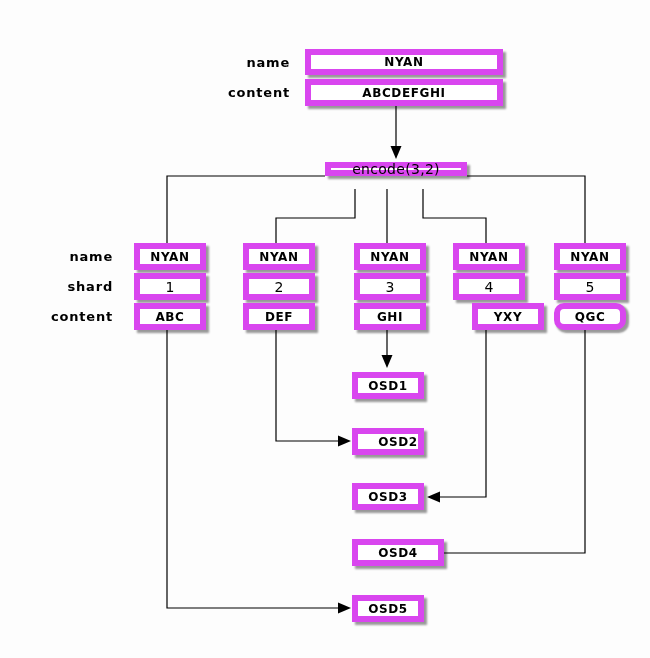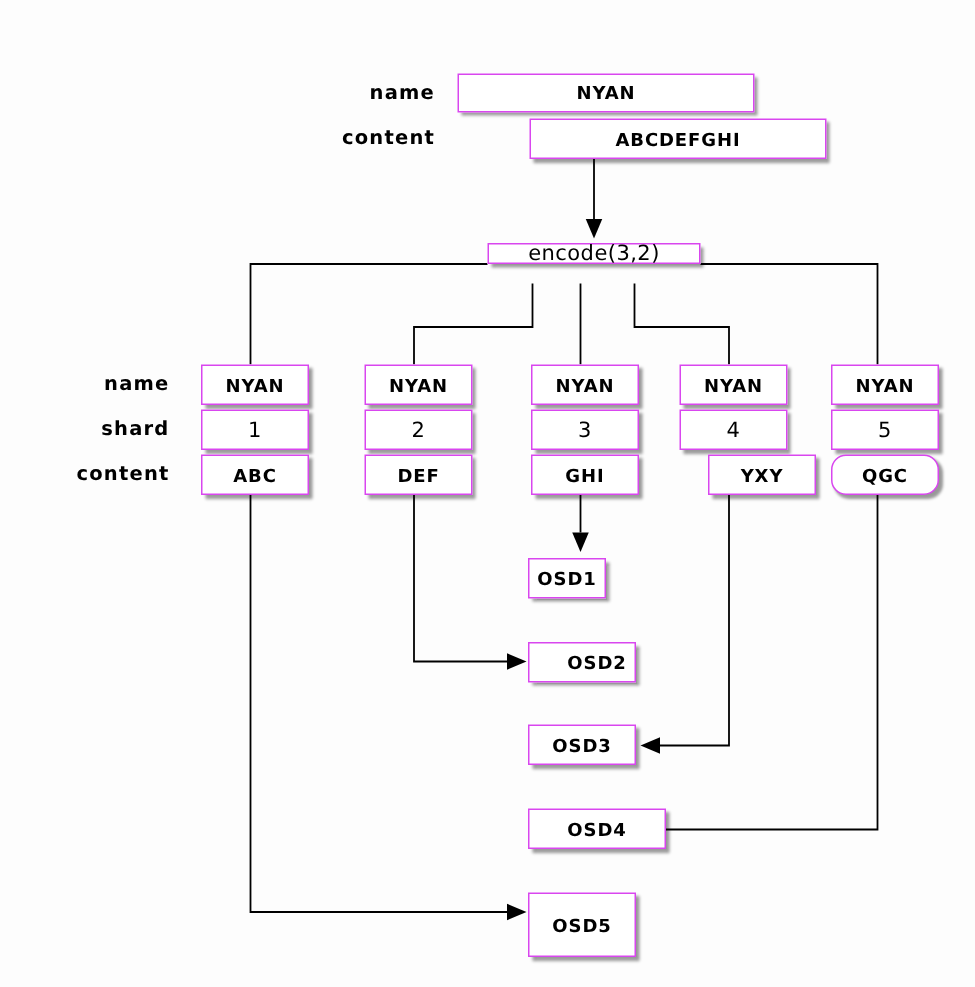--- a/index.html
+++ b/index.html
@@ -15,21 +15,21 @@
   .wires {
     position: absolute;
     left: 0; top: 0;
     width: 650px; height: 658px;
     pointer-events: none;
   }
   .box {
     position: absolute;
     box-sizing: border-box;
     background: #ffffff;
-    border: 1px solid #d946ef;
+    border: 6px solid #d946ef;
     box-shadow: 2.5px 2.5px 2px rgba(0,0,0,0.40);
     display: flex;
     align-items: center;
     justify-content: center;
   }
   .bold-text {
     font-weight: bold;
     font-size: 12px;
     letter-spacing: 0.6px;
   }
@@ -81,21 +81,21 @@
     <polygon points="427,553 440,547.5 440,558.5"></polygon>
 
     <path d="M167,330 L167,608 L338,608"></path>
     <polygon points="351,608 338,602.5 338,613.5"></polygon>
   </svg>
 
   <div class="lbl" style="right:360px; top:49px; height:26px;">name</div>
   <div class="lbl" style="right:360px; top:79px; height:27px;">content</div>
 
   <div class="box bold-text" style="left:305px; top:49px; width:198px; height:26px;">NYAN</div>
-  <div class="box bold-text" style="left:305px; top:79px; width:198px; height:27px;margin-left:48px;">ABCDEFGHI</div>
+  <div class="box bold-text" style="left:305px; top:79px; width:198px; height:27px;">ABCDEFGHI</div>
 
   <div class="box plain-text" style="left:325px; top:162px; width:142px; height:14px;">encode(3,2)</div>
 
   <div class="lbl" style="right:537px; top:243px; height:27px;">name</div>
   <div class="lbl" style="right:537px; top:273px; height:27px;">shard</div>
   <div class="lbl" style="right:537px; top:303px; height:27px;">content</div>
 
   <div class="box bold-text" style="left:134px; top:243px; width:72px; height:27px;">NYAN</div>
   <div class="box plain-text" style="left:134px; top:273px; width:72px; height:27px;">1</div>
   <div class="box bold-text" style="left:134px; top:303px; width:72px; height:27px;">ABC</div>
@@ -109,19 +109,19 @@
   <div class="box bold-text" style="left:354px; top:303px; width:72px; height:27px;">GHI</div>
 
   <div class="box bold-text" style="left:453px; top:243px; width:72px; height:27px;">NYAN</div>
   <div class="box plain-text" style="left:453px; top:273px; width:72px; height:27px;">4</div>
   <div class="box bold-text" style="left:472px; top:303px; width:72px; height:27px;">YXY</div>
 
   <div class="box bold-text" style="left:554px; top:243px; width:72px; height:27px;">NYAN</div>
   <div class="box plain-text" style="left:554px; top:273px; width:72px; height:27px;">5</div>
   <div class="box bold-text" style="left:554px; top:303px; width:72px; height:27px;border-radius:10px;">QGC</div>
 
-  <div class="box bold-text" style="left:352px; top:372px; width:52px; height:27px;">OSD1</div>
+  <div class="box bold-text" style="left:352px; top:372px; width:72px; height:27px;">OSD1</div>
   <div class="box bold-text" style="left:352px; top:428px; width:72px; height:27px;padding-left:20px;">OSD2</div>
   <div class="box bold-text" style="left:352px; top:483px; width:72px; height:27px;text-align:right;">OSD3</div>
   <div class="box bold-text" style="left:352px; top:539px; width:92px; height:27px;text-align:center;">OSD4</div>
-  <div class="box bold-text" style="left:352px; top:595px; width:72px; height:43px;">OSD5</div>
+  <div class="box bold-text" style="left:352px; top:595px; width:72px; height:27px;">OSD5</div>
 
 </div>
 
 </body></html>

